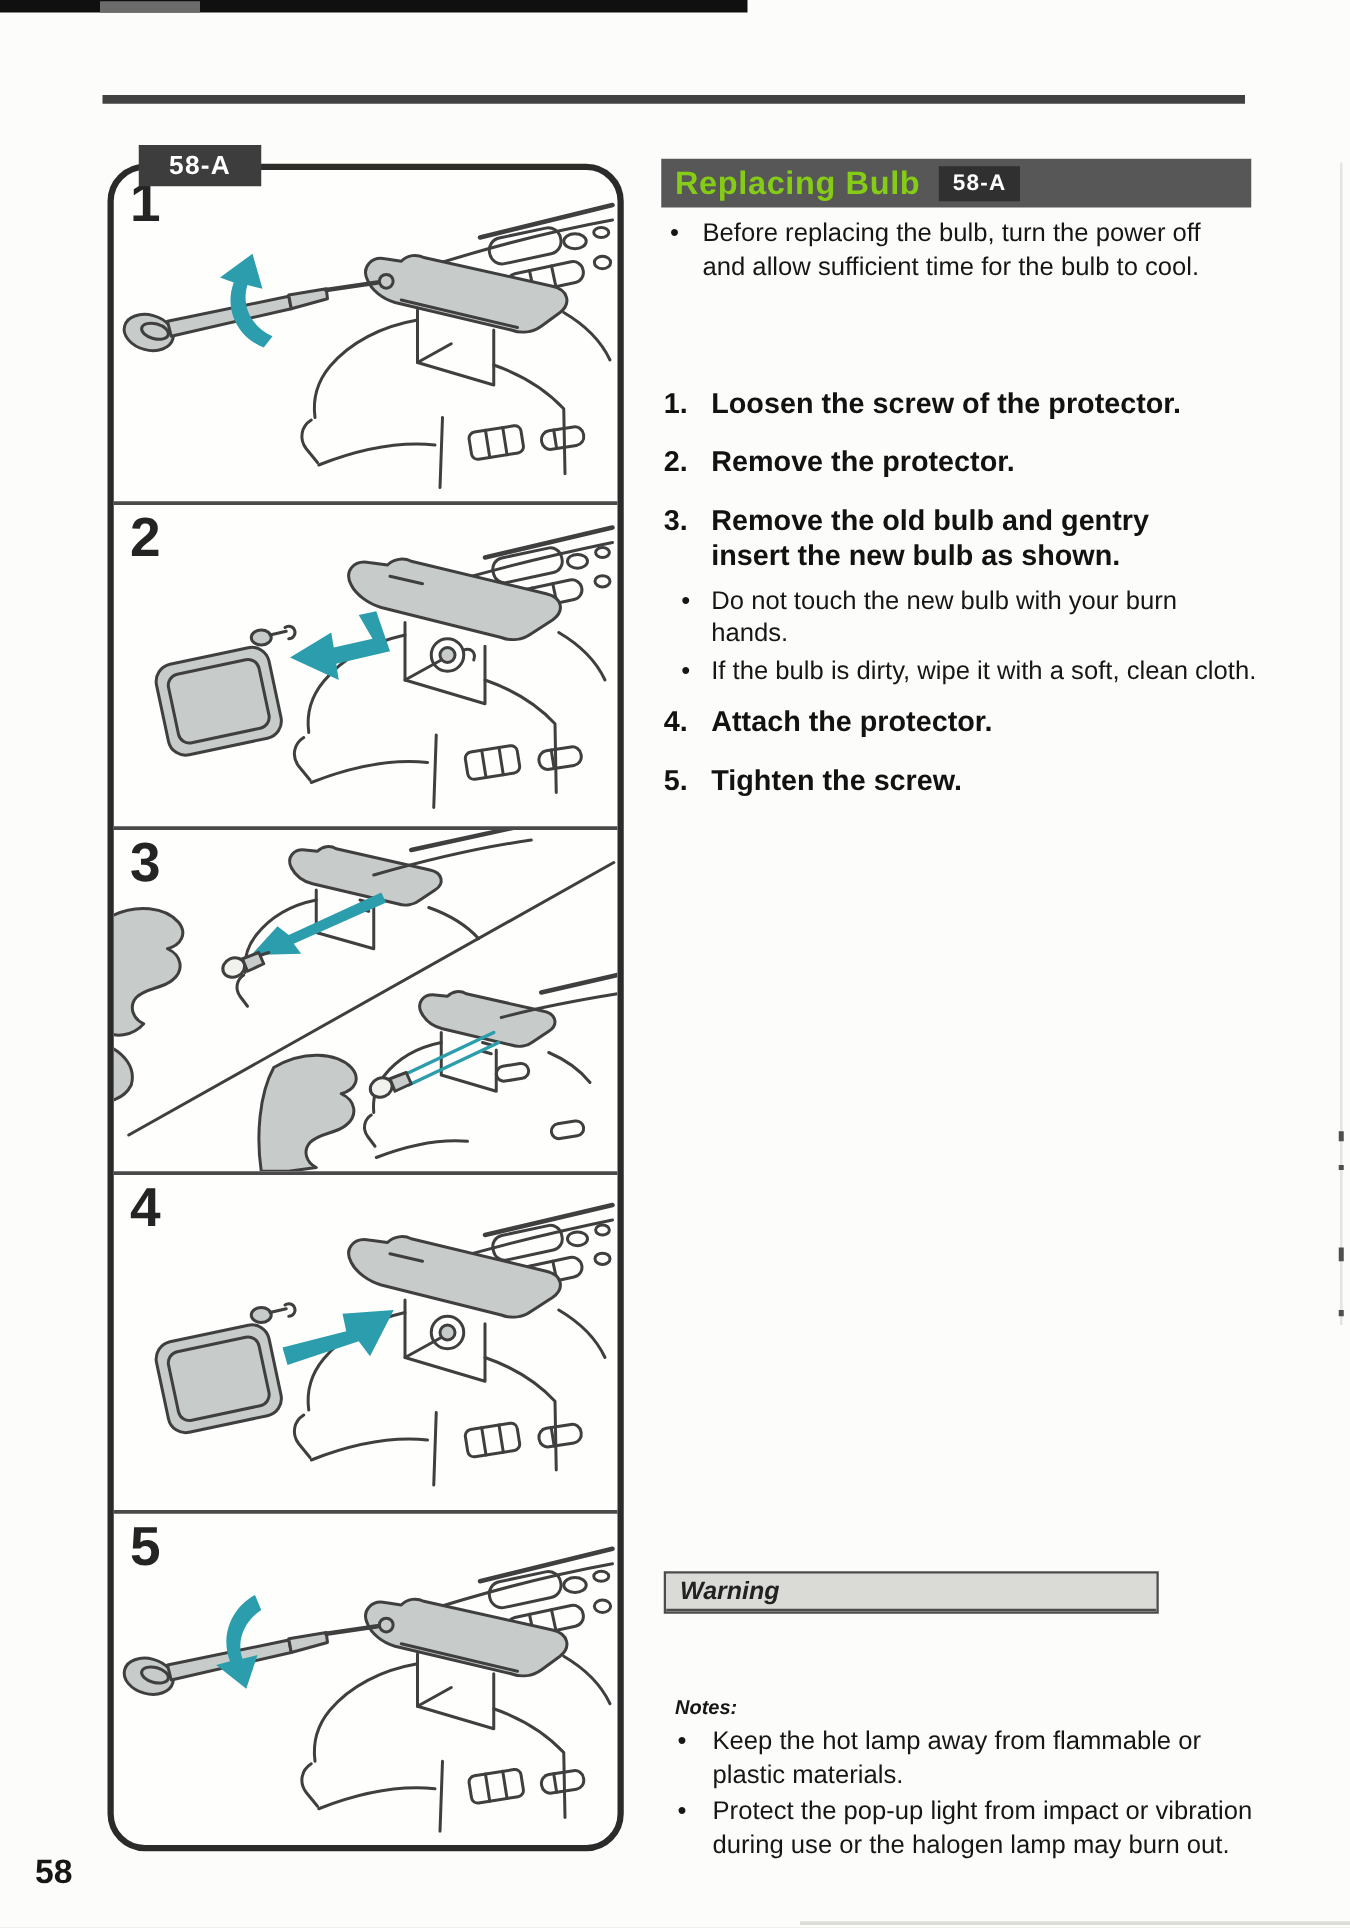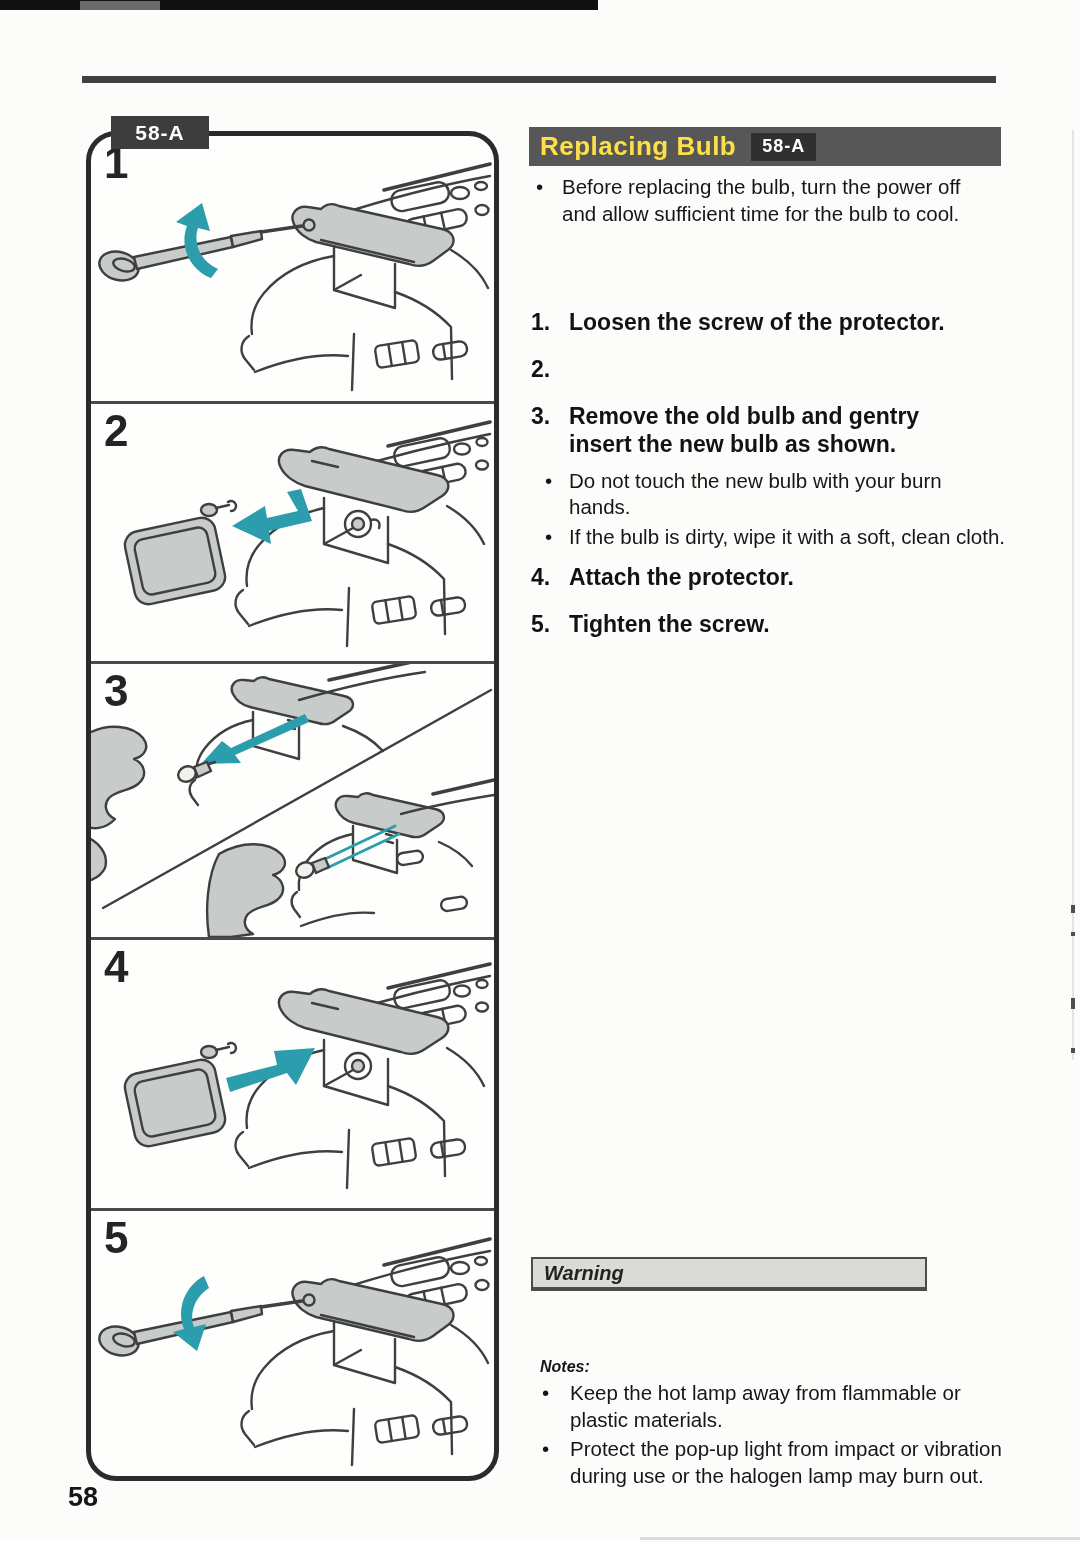--- a/index.html
+++ b/index.html
@@ -21,21 +21,21 @@
   .panel{position:absolute;left:0;width:403px;overflow:hidden;}
   .panel svg{display:block;}
   .panel-num{position:absolute;left:13px;top:2px;font-weight:bold;font-size:44px;color:#242424;}
   .fig-badge{position:absolute;left:111px;top:116px;width:98px;height:33px;background:#3d3d3d;
              color:#ffffff;font-weight:bold;font-size:21px;display:flex;align-items:center;
              justify-content:center;z-index:5;letter-spacing:1px;}
 
   
   .title-bar{position:absolute;left:529px;top:127px;width:472px;height:39px;background:#575757;
              display:flex;align-items:center;padding-left:11px;box-sizing:border-box;}
-  .title-text{color:#fde047;font-weight:bold;font-size:26px;letter-spacing:.5px;}
+  .title-text{color:#84cc16;font-weight:bold;font-size:26px;letter-spacing:.5px;}
   .title-tag{margin-left:15px;background:#303030;color:#fff;font-weight:bold;font-size:18px;
              padding:3px 11px 4px;letter-spacing:1px;}
 
   .intro{position:absolute;left:531px;top:173px;width:462px;font-size:20.5px;line-height:27px;}
   .hang{display:flex;}
   .hang .bullet{width:26px;flex-shrink:0;padding-left:5px;}
   .hang .btxt{flex:1;}
 
   .steps{position:absolute;left:531px;top:308px;width:476px;}
   .step{display:flex;font-weight:bold;font-size:23px;line-height:28px;color:#121212;margin-bottom:19px;}
@@ -49,21 +49,21 @@
                background:#fff;box-sizing:border-box;}
   .warning-head{background:#dadad6;border-bottom:2.5px solid #4c4c4c;padding:3px 11px 2px;
                 font-weight:bold;font-style:italic;font-size:20px;color:#222;}
   .warning-body{padding:5px 11px 9px;font-size:20.5px;line-height:27px;}
 
   .notes{position:absolute;left:540px;top:1358px;width:466px;}
   .notes-label{font-weight:bold;font-style:italic;font-size:16px;margin-bottom:4px;}
   .note{display:flex;font-size:20.5px;line-height:26.5px;margin-bottom:3px;}
   .note .bullet{width:28px;flex-shrink:0;padding-left:2px;}
 
-  .page-num{position:absolute;left:28px;top:1482px;font-weight:bold;font-size:27px;color:#161616;margin-left:40px;}
+  .page-num{position:absolute;left:28px;top:1482px;font-weight:bold;font-size:27px;color:#161616;}
 
   
   .ln{fill:none;stroke:#3f3f3f;stroke-width:2.4;stroke-linecap:round;stroke-linejoin:round;}
   .ln2{fill:none;stroke:#3f3f3f;stroke-width:3.6;stroke-linecap:round;stroke-linejoin:round;}
   .gf{fill:#c7cbc9;stroke:#3f3f3f;stroke-width:2.4;stroke-linejoin:round;}
   .wf{fill:#f1f1ee;stroke:#3f3f3f;stroke-width:2.4;stroke-linejoin:round;}
   .teal{fill:#2b9dac;stroke:none;}
   .tealln{fill:none;stroke:#2b9dac;stroke-width:2.8;stroke-linecap:round;}
 </style>
 </head>
@@ -347,20 +347,21 @@
     </div>
   </div>
 
   <div class="steps">
     <div class="step">
       <span class="step-num">1.</span>
       <span class="step-text">Loosen the screw of the protector.</span>
     </div>
     <div class="step">
       <span class="step-num">2.</span>
+      <span class="step-text">Remove the protector.</span>
     </div>
     <div class="step">
       <span class="step-num">3.</span>
       <span class="step-text">Remove the old bulb and gentry insert the new bulb as shown.</span>
     </div>
     <div class="substeps">
       <div class="sub">
         <span class="bullet">•</span>
         <span class="btxt">Do not touch the new bulb with your burn hands.</span>
       </div>

